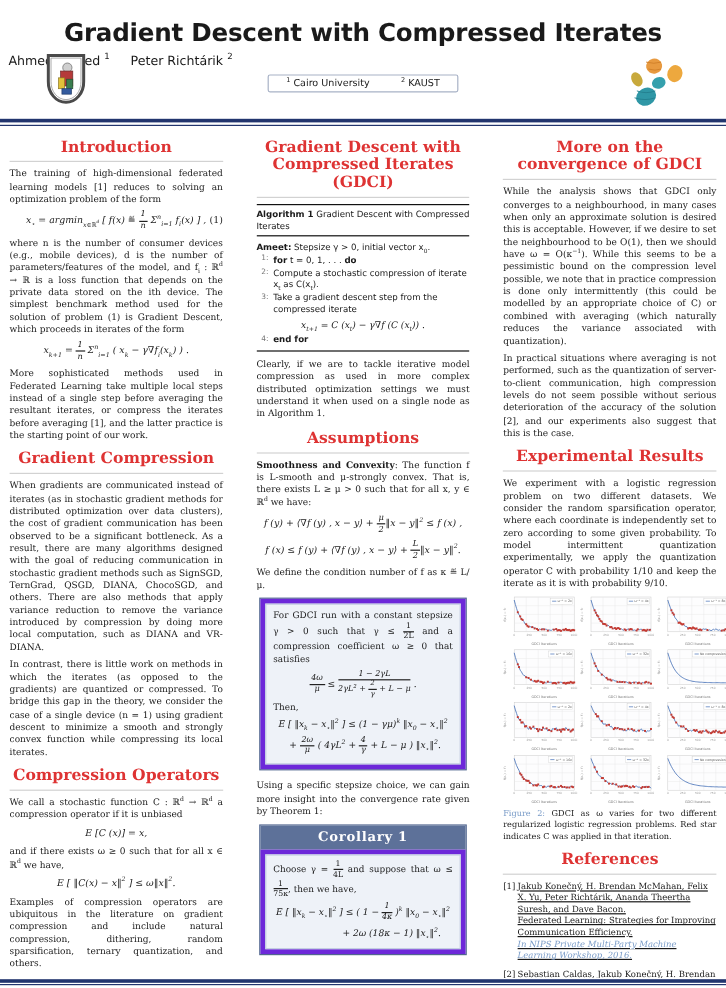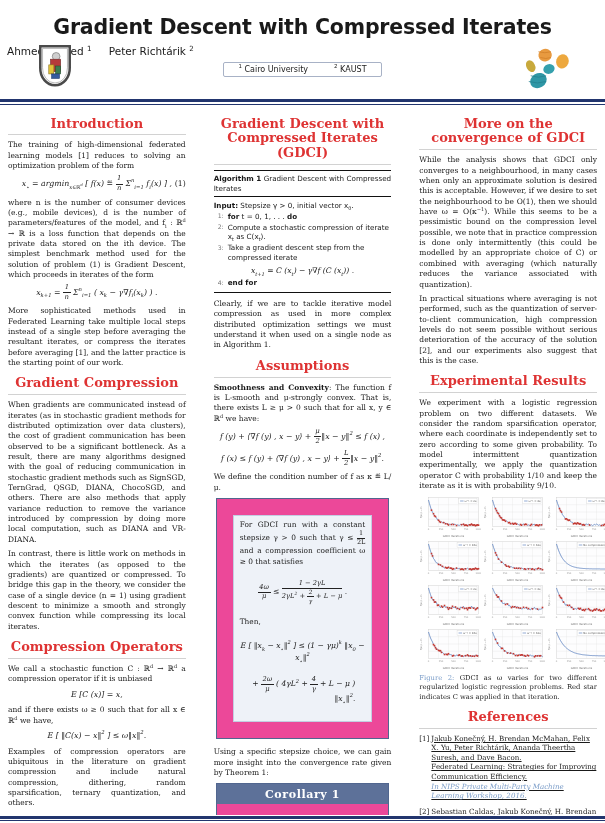--- a/index.html
+++ b/index.html
@@ -36,24 +36,24 @@
         border-top:1.3px solid #111;}
   .algo-title{padding:2.5px 0;border-bottom:1.2px solid #111;line-height:1.35;}
   .algo-body{padding:2.5px 0 3px;border-bottom:1.3px solid #111;}
   .algo-line{display:flex;margin:1.8px 0;line-height:1.3;}
   .algo-no{flex:none;width:10px;color:#777;font-size:6.2px;text-align:right;margin-right:4px;padding-top:0.7px;}
   .algo-input{margin:1.5px 0;}
   .algo-eq{text-align:center;font-style:italic;font-family:"DejaVu Serif",serif;font-size:7.6px;margin:4px 0 3px;}
   .box{border:1.4px solid #51668f;margin:5px 2px 8px;}
   .box-head{background:#5d7199;color:#fff;font:bold 11px "DejaVu Serif",serif;
             text-align:center;padding:3.5px 0;letter-spacing:0.6px;}
-  .box-body{background:#ec4899;padding:16px;}
+  .box-body{background:#6d28d9;padding:4px;}
   .box-inner{border:0.8px solid #c3cee2;background:#eef2f8;padding:4px 6px;}
   .box-inner .para{font-size:7.4px;margin-bottom:2px;}
-  .box-inner .eq{font-size:7.6px;margin:13px 0;}
+  .box-inner .eq{font-size:7.6px;margin:3px 0;}
   .mxline{display:flex;justify-content:flex-end;align-items:center;gap:5px;
           font-family:"DejaVu Serif",serif;font-size:8px;margin:8px 0 5px;font-style:italic;}
   .mx{display:inline-flex;align-items:stretch;font-style:normal;}
   .mx-br{width:3px;border:1px solid #222;}
   .mx-l{border-right:none;}
   .mx-r{border-left:none;}
   .mx-rows{padding:1px 3px;text-align:center;line-height:1.3;letter-spacing:2px;font-size:7.5px;}
   .caption{font-size:6.8px;line-height:1.35;text-align:justify;margin-top:4px;color:#222;}
   .cap-label{color:#7a9cc8;}
   .fig2-grid{display:grid;grid-template-columns:repeat(3,1fr);gap:1px 2px;margin:3px 0 1px;}
@@ -171,21 +171,21 @@
   </div>
 
   <div class="col">
     <div>
       <div class="sec-head">Gradient Descent with Compressed Iterates (GDCI)</div>
       <hr class="sec-rule">
 
       <div class="algo">
         <div class="algo-title"><b>Algorithm 1</b> Gradient Descent with Compressed Iterates</div>
         <div class="algo-body">
-          <div class="algo-input"><b>Input:</b> Stepsize γ &gt; 0, initial vector x<sub>0</sub>.</div>
+          <div class="algo-input"><b>Ameet:</b> Stepsize γ &gt; 0, initial vector x<sub>0</sub>.</div>
           <div class="algo-line">
             <span class="algo-no">1:</span>
             <span class="algo-text"><b>for</b> t = 0, 1, . . . <b>do</b></span>
           </div>
           <div class="algo-line">
             <span class="algo-no">2:</span>
             <span class="algo-text">Compute a stochastic compression of iterate x<sub>t</sub> as C(x<sub>t</sub>).</span>
           </div>
           <div class="algo-line">
             <span class="algo-no">3:</span>

